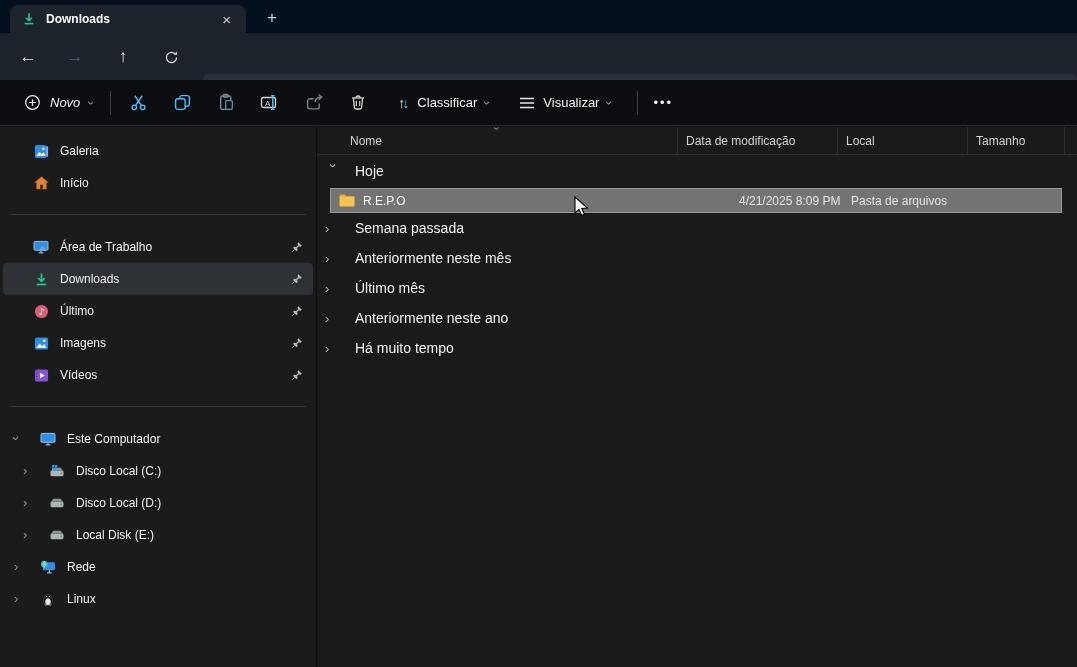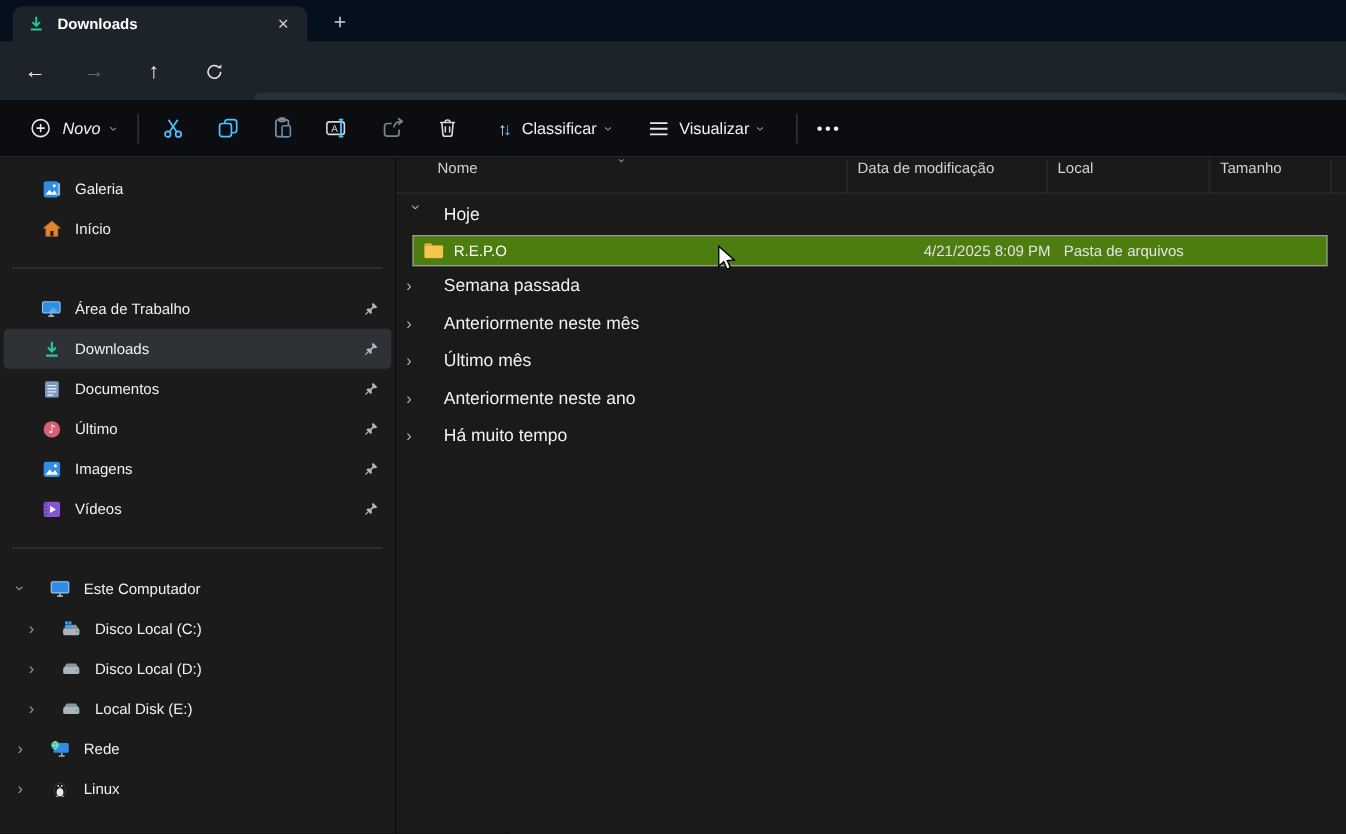--- a/index.html
+++ b/index.html
@@ -43,31 +43,31 @@
   .sb-divider { border-top:1px solid #383838; margin:15px 10px 16px 10px; }
   .sb-chev { position:absolute; color:#9a9a9a; font-size:13px; top:8px; }
   .sb-item.tree { padding-left:36px; }
   .sb-item.tree .sb-chev { left:11px; }
   .sb-item.drive { padding-left:45px; }
   .sb-item.drive .sb-chev { left:20px; }
 
   
   .main { position:relative; flex:1; background:#1a1a1a; overflow:hidden; }
   .cols-header { position:absolute; top:0; left:0; right:0; height:28px; border-bottom:1px solid #2e2e2e; display:flex; }
-  .col { display:flex; font-size:12px; color:#d2d2d2; border-right:1px solid #2e2e2e; padding-left:8px; }
+  .col { display:flex; align-items:center; font-size:12px; color:#d2d2d2; border-right:1px solid #2e2e2e; padding-left:8px; }
   .col.name { width:361px; padding-left:33px; position:relative; }
   .col.date { width:160px; }
   .col.type { width:130px; }
   .col.size { width:97px; }
   .sort-chev { position:absolute; left:178px; top:-4px; color:#9a9a9a; font-size:10px; }
   .rows { position:absolute; top:28px; left:0; right:0; bottom:0; }
   .group-row { height:32px; display:flex; align-items:center; padding-left:8px;gap:12px; }
   .group-chev { color:#b0b0b0; font-size:13px; width:16px; flex:none; }
   .group-label { font-size:14px; color:#f2f2f2; margin-left:2px; white-space:nowrap; }
-  .file-row { position:relative; height:25px; margin:1px 13px 0 13px; width:732px; background:#4d7c0f; border:1px solid #9b9b9b; display:flex; align-items:center; }
+  .file-row { position:relative; height:25px; margin:1px 13px 0 13px; width:732px; background:#737373; border:1px solid #9b9b9b; display:flex; align-items:center; }
   .file-ico { margin-left:8px; display:flex; flex:none; }
   .file-name { font-size:12px; color:#fff; margin-left:8px; flex:none; }
   .file-date { position:absolute; left:360px; font-size:12px; color:#e4e4e4;margin-left:48px; }
   .file-type { position:absolute; left:520px; font-size:12px; color:#e4e4e4; }
   .groups-collapsed .group-row { height:30px; }
 
   .cursor { position:absolute; left:571px; top:196px; z-index:50; pointer-events:none; }
   svg { display:block; }
 </style>
 </head>
@@ -231,35 +231,20 @@
         </span>
       </div>
       <div class="sb-item sel">
         <span class="ico">
           <svg width="15" height="15" viewBox="0 0 16 16">
               <path d="M8 1.5v8M4.6 6.5L8 9.9l3.4-3.4" fill="none" stroke="#26c79b" stroke-width="1.8"></path>
               <path d="M3 13.3h10" stroke="#26c79b" stroke-width="1.8"></path>
             </svg>
         </span>
         <span class="sb-label">Downloads</span>
-        <span class="sb-pin">
-          <svg width="12" height="12" viewBox="0 0 16 16">
-              <path d="M9.8 1.6l4.6 4.6-1.3 1.3-2.5-.4-2.3 2.3.4 2.9-1.3 1.3-4.6-4.6 1.3-1.3 2.9.4 2.3-2.3-.5-2.5z" fill="#b3b9bf"></path>
-              <path d="M5 11L1.7 14.3" stroke="#b3b9bf" stroke-width="1.2"></path>
-            </svg>
-        </span>
-      </div>
-      <div class="sb-item">
-        <span class="ico">
-          <svg width="13" height="15" viewBox="0 0 13 15">
-              <rect x="1" y="1" width="11" height="13" rx="1.5" fill="#7d99c0"></rect>
-              <path d="M3 4.5h7M3 7h7M3 9.5h7M3 12h4.5" stroke="#dfe9f5" stroke-width="1.1"></path>
-            </svg>
-        </span>
-        <span class="sb-label">Documentos</span>
         <span class="sb-pin">
           <svg width="12" height="12" viewBox="0 0 16 16">
               <path d="M9.8 1.6l4.6 4.6-1.3 1.3-2.5-.4-2.3 2.3.4 2.9-1.3 1.3-4.6-4.6 1.3-1.3 2.9.4 2.3-2.3-.5-2.5z" fill="#b3b9bf"></path>
               <path d="M5 11L1.7 14.3" stroke="#b3b9bf" stroke-width="1.2"></path>
             </svg>
         </span>
       </div>
       <div class="sb-item">
         <span class="ico">
           <svg width="15" height="15" viewBox="0 0 16 16">

